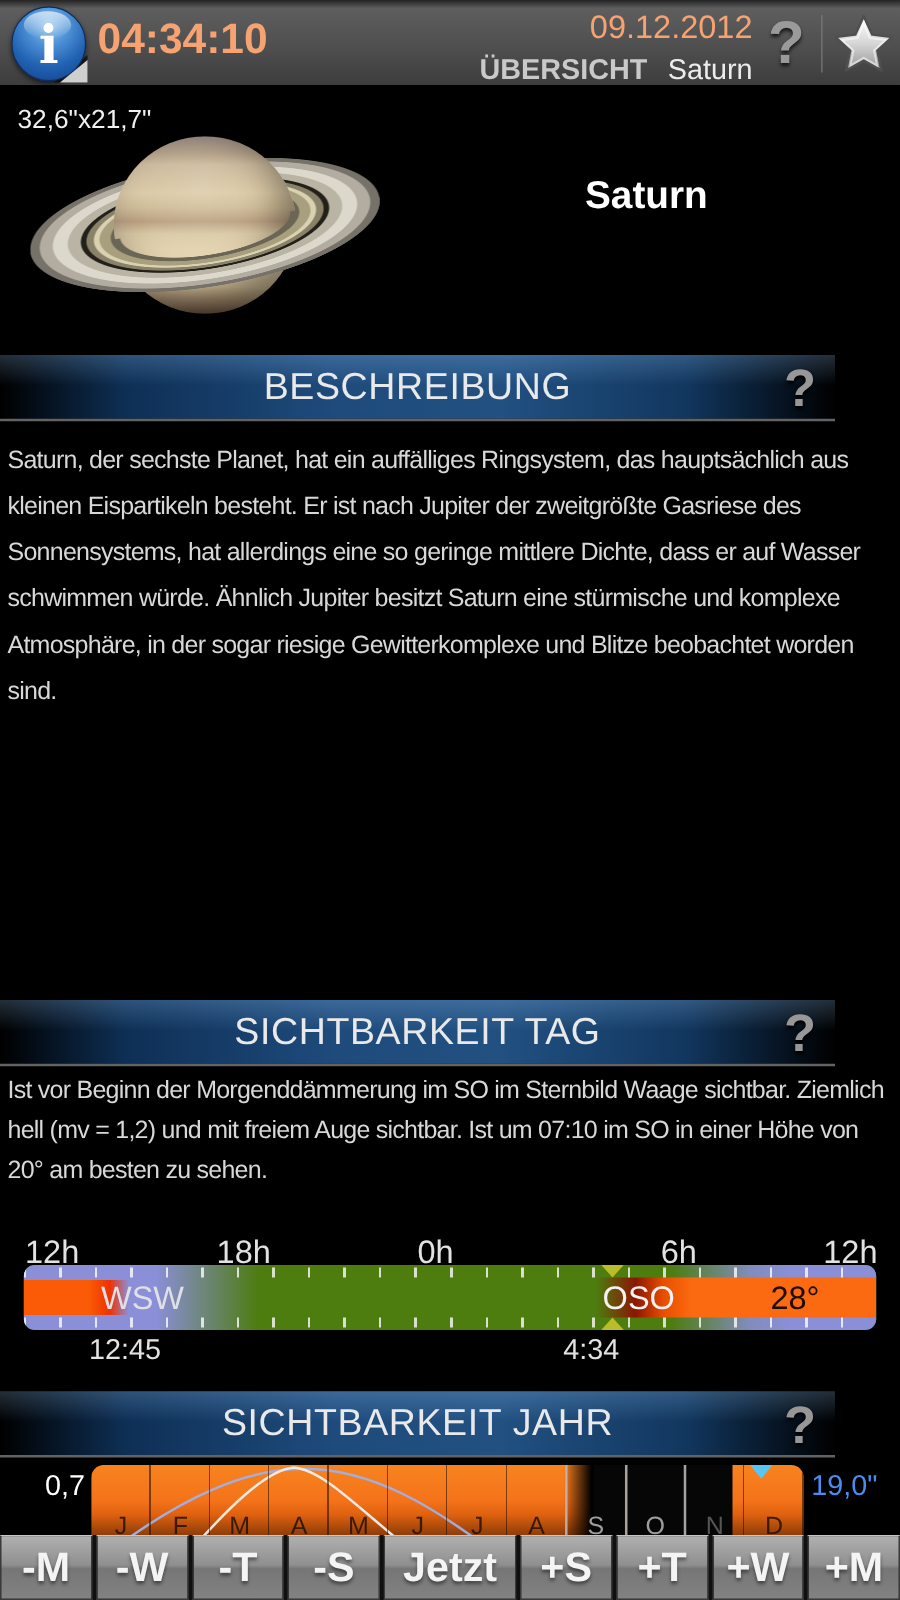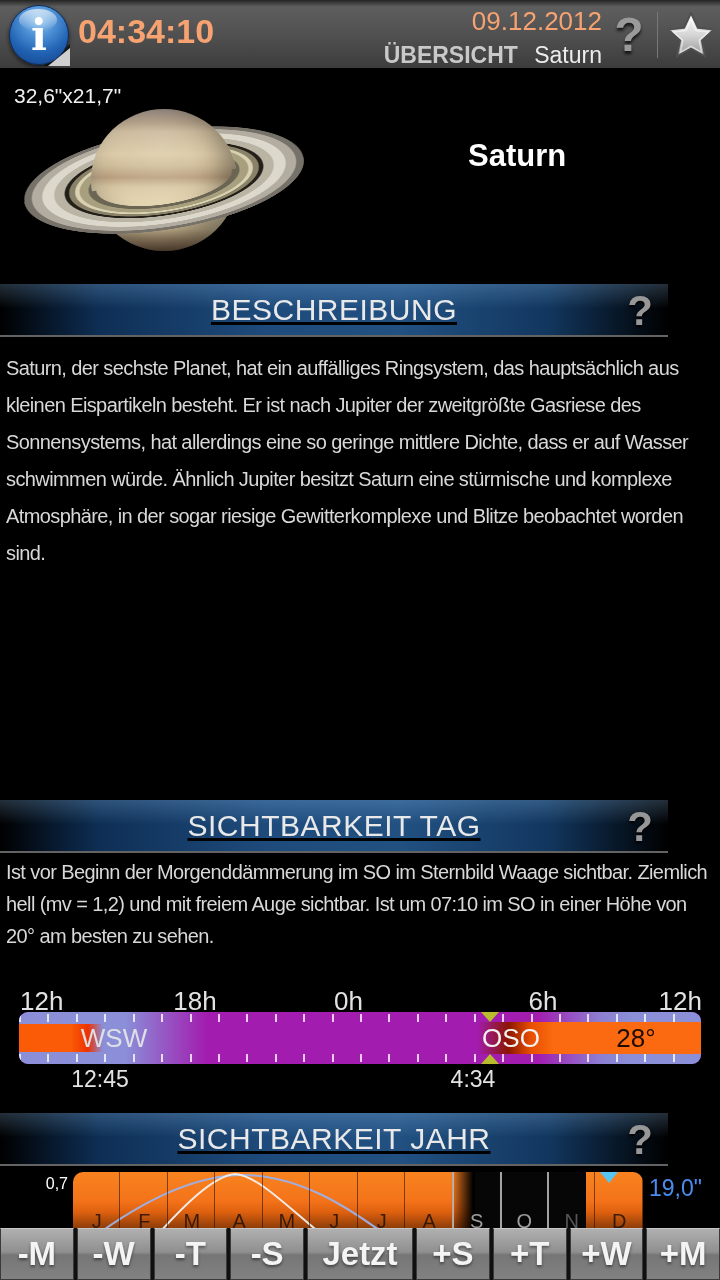--- a/index.html
+++ b/index.html
@@ -50,35 +50,35 @@
       radial-gradient(ellipse at 48% 28%,rgba(255,255,255,.16),rgba(255,255,255,0) 55%),
       linear-gradient(180deg,#84756a 0%,#a89379 9%,#c9b696 16%,#d2c09e 24%,#dbc9a5 32%,
         #cfbc97 40%,#b99f7f 48%,#d9c8a3 55%,#e3d3ae 64%,#e8dab6 74%,#d8c49c 85%,#9c8264 95%,#715a44 100%);
     box-shadow:inset -10px -16px 30px rgba(0,0,0,.45),inset 6px 8px 20px rgba(255,255,255,.10);}
 
   
   .sec-header{position:absolute;left:0;width:668px;height:53px;
     background:
       linear-gradient(180deg,rgba(160,210,255,.22),rgba(255,255,255,0) 48%),
       linear-gradient(90deg,#000 0%,#0e2f55 15%,#1e4b7c 40%,#215081 60%,#12375f 82%,#000 100%);
-    border-bottom:2px solid #636363;box-sizing:border-box;text-decoration:underline;}
+    border-bottom:2px solid #636363;box-sizing:border-box;}
   .sec-title{display:block;width:100%;text-align:center;line-height:51px;font-size:30px;
     color:#e9e9e9;letter-spacing:.5px;}
   .sec-help{position:absolute;right:8px;top:0;width:40px;height:51px;text-align:center;
     font-size:42px;font-weight:bold;color:#979797;line-height:54px;text-shadow:0 2px 3px #000;}
 
   
   .body-text{position:absolute;left:6px;width:710px;color:#d8d8d8;font-size:20px;
     letter-spacing:-.6px;line-height:37px;}
   .day-text{line-height:32px;}
 
   
   .hourlabels span{position:absolute;top:986px;font-size:26px;color:#e2e2e2;}
   .daybar{position:absolute;left:19px;top:1012px;width:682px;height:52px;border-radius:9px;
-    overflow:hidden;background:#a21caf;}
+    overflow:hidden;background:#4d7c0f;}
   .db-blue-left{position:absolute;left:0;top:0;width:192px;height:100%;
     background:linear-gradient(90deg,#8a8fd8 0 55%,rgba(138,143,216,0) 98%);}
   .db-blue-right{position:absolute;left:518px;top:0;width:164px;height:100%;
     background:linear-gradient(90deg,rgba(138,143,216,0) 0,rgba(138,143,216,.85) 38%,#8a8fd8 58% 100%);}
   .db-orange-left{position:absolute;left:0;top:12px;width:84px;height:28px;
     background:linear-gradient(90deg,#fb5a06 0 62%,#ee3202 82%,rgba(200,40,40,0) 100%);}
   .db-orange-right{position:absolute;left:458px;top:10px;width:224px;height:32px;
     background:linear-gradient(90deg,rgba(60,0,0,0) 0,#8c1600 14%,#e84e00 24%,#fb6a10 34% 100%);}
   .db-ticks-top,.db-ticks-bottom{position:absolute;left:0;width:100%;height:8px;
     background:repeating-linear-gradient(90deg,rgba(255,255,255,.78) 0 2px,rgba(0,0,0,0) 2px 28.417px);}
@@ -87,21 +87,21 @@
   .db-label{position:absolute;top:11px;font-size:26px;}
   .db-wsw{left:40px;width:110px;text-align:center;color:#dfdfe6;}
   .db-oso{left:445px;width:94px;text-align:center;color:#f2f2f2;}
   .db-alt{left:575px;width:84px;text-align:center;color:#1d0c00;}
   .db-tri{position:absolute;width:0;height:0;border-left:9px solid transparent;border-right:9px solid transparent;}
   .db-tri-top{left:462px;top:0;border-top:10px solid #b9bd2b;}
   .db-tri-bottom{left:462px;top:42px;border-bottom:10px solid #b9bd2b;}
   .timelabels span{position:absolute;top:1066px;font-size:23px;color:#e2e2e2;text-align:center;}
 
   
-  .yr-min{position:absolute;left:10px;top:1175px;width:58px;text-align:right;font-size:16px;color:#fff;}
+  .yr-min{position:absolute;left:10px;top:1175px;width:58px;text-align:right;font-size:23px;color:#fff;}
   .yr-max{position:absolute;left:649px;top:1175px;font-size:23px;color:#4a8cf0;}
   .yearchart{position:absolute;left:73px;top:1172px;width:570px;height:68px;border-radius:10px;
     overflow:hidden;background:#060606;}
   .yr-orange{position:absolute;top:0;height:100%;
     background:linear-gradient(180deg,#f8831f 0%,#f4731a 42%,#e0620f 58%,#9c430a 78%,#5e2a05 100%);}
   .yr-oa{left:0;width:400px;}
   .yr-ob{left:513px;width:57px;}
   .yr-fade{position:absolute;left:378px;top:0;width:24px;height:100%;
     background:linear-gradient(90deg,rgba(0,0,0,0),#000 92%);}
   .yr-dividers{position:absolute;left:0;top:0;width:100%;height:100%;

